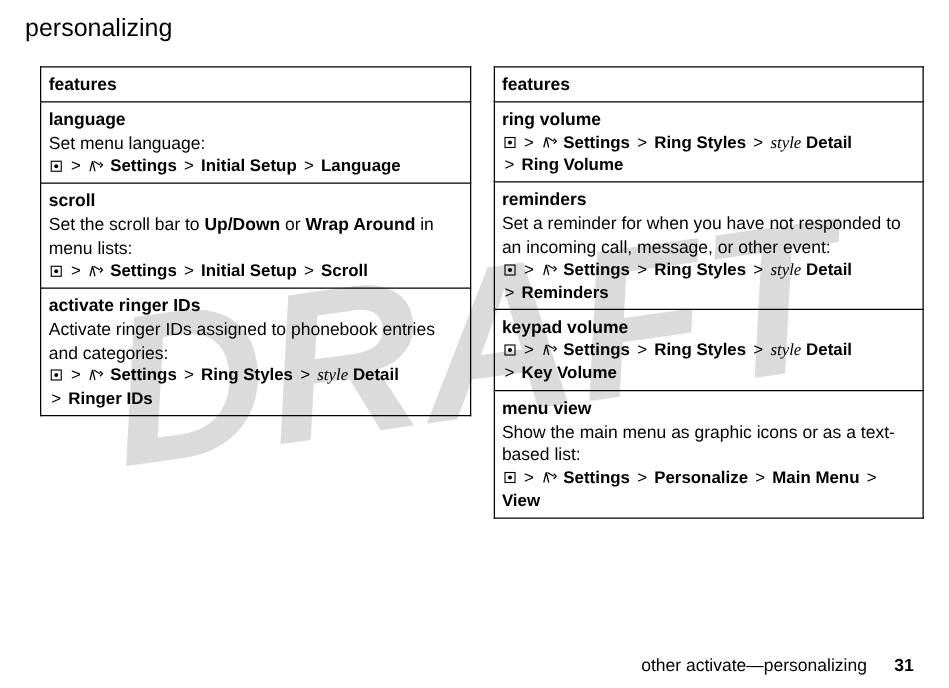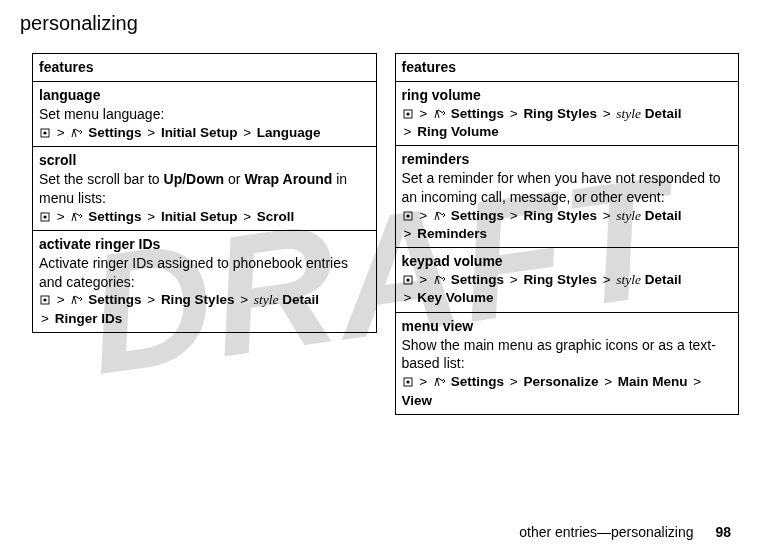--- a/index.html
+++ b/index.html
@@ -293,15 +293,15 @@
         </div>
       </td>
           </tr>
     </tbody>
       </table>
   </div>
 
 </div>
 
 <div class="footer">
-  <span>other entries—personalizing</span>
-  <span class="pg">98</span>
+  <span>other activate—personalizing</span>
+  <span class="pg">31</span>
 </div>
 
 </body></html>

